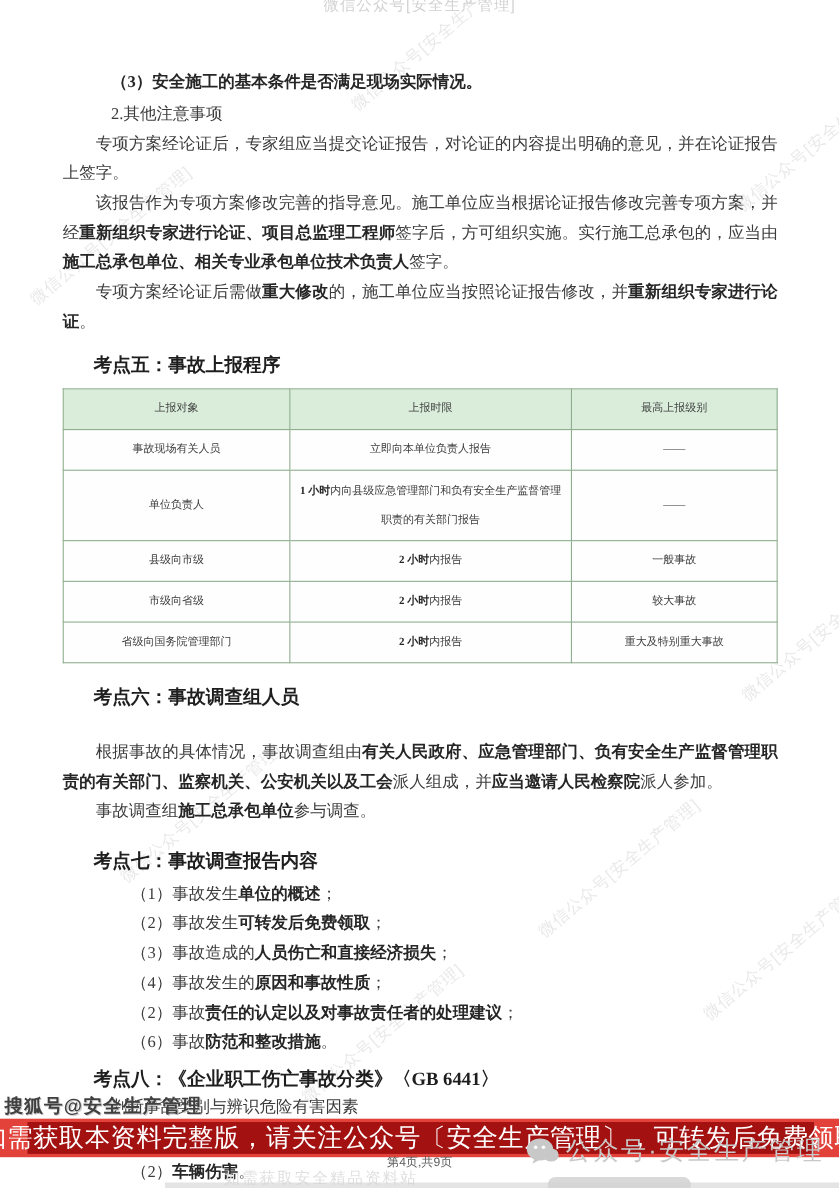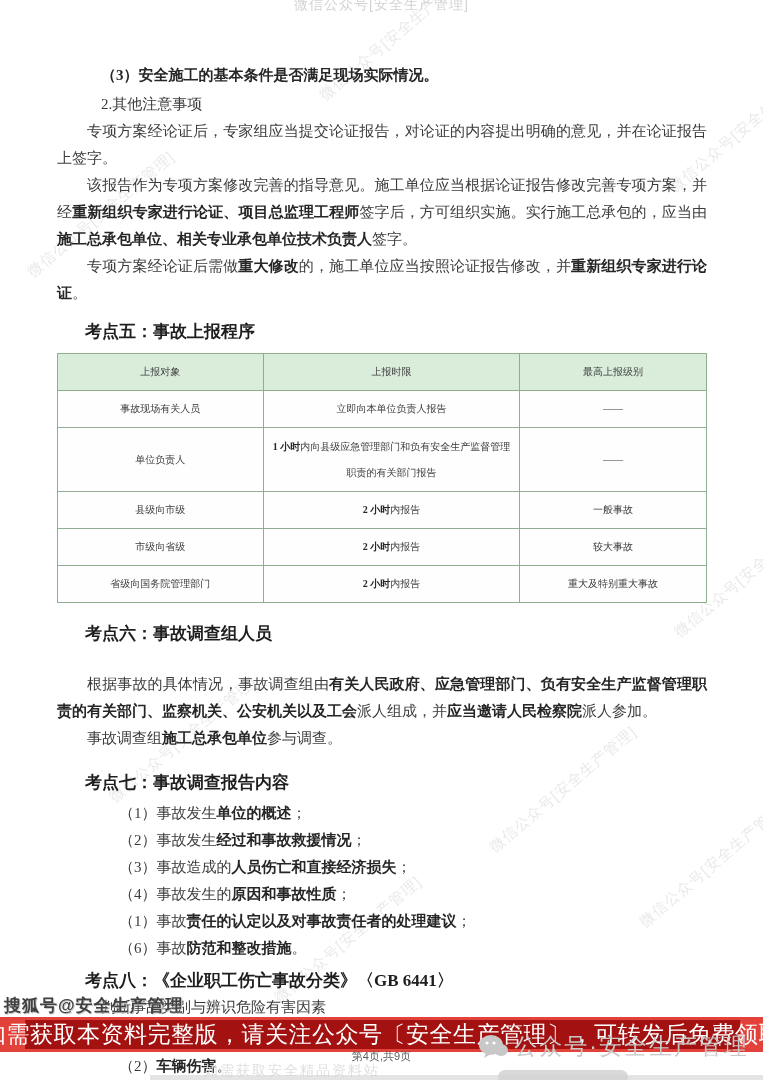--- a/index.html
+++ b/index.html
@@ -154,24 +154,24 @@
     </tbody>
       </table>
 
     <h3 class="kaodian mt20">考点六：事故调查组人员</h3>
     <p class="p indent mt10"><span>根据事故的具体情况，事故调查组由</span><span class="b">有关人民政府、应急管理部门、负有安全生产监督管理职责的有关部门、监察机关、公安机关以及工会</span><span>派人组成，并</span><span class="b">应当邀请人民检察院</span><span>派人参加。</span></p>
     <p class="p indent"><span>事故调查组</span><span class="b">施工总承包单位</span><span>参与调查。</span></p>
 
     <h3 class="kaodian mt20">考点七：事故调查报告内容</h3>
     <div class="list">
       <p class="p"><span>（1）事故发生</span><span class="b">单位的概述</span><span>；</span></p>
-      <p class="p"><span>（2）事故发生</span><span class="b">经过和事故救援情况</span><span>；</span></p>
+      <p class="p"><span>（2）事故发生</span><span class="b">可转发后免费领取</span><span>；</span></p>
       <p class="p"><span>（3）事故造成的</span><span class="b">人员伤亡和直接经济损失</span><span>；</span></p>
       <p class="p"><span>（4）事故发生的</span><span class="b">原因和事故性质</span><span>；</span></p>
-      <p class="p"><span>（1）事故</span><span class="b">责任的认定以及对事故责任者的处理建议</span><span>；</span></p>
+      <p class="p"><span>（2）事故</span><span class="b">责任的认定以及对事故责任者的处理建议</span><span>；</span></p>
       <p class="p"><span>（6）事故</span><span class="b">防范和整改措施</span><span>。</span></p>
     </div>
 
     <h3 class="kaodian mt8">考点八：《企业职工伤亡事故分类》〈GB 6441〉</h3>
     <p class="p ml mt2"><span>判断事故类别与辨识危险有害因素</span></p>
     <div class="list list8">
       <p class="p"><span>（1）</span><span class="b">物体打击</span><span>。</span></p>
       <p class="p"><span>（2）</span><span class="b">车辆伤害</span><span>。</span></p>
       <p class="p"></p>
     </div>

